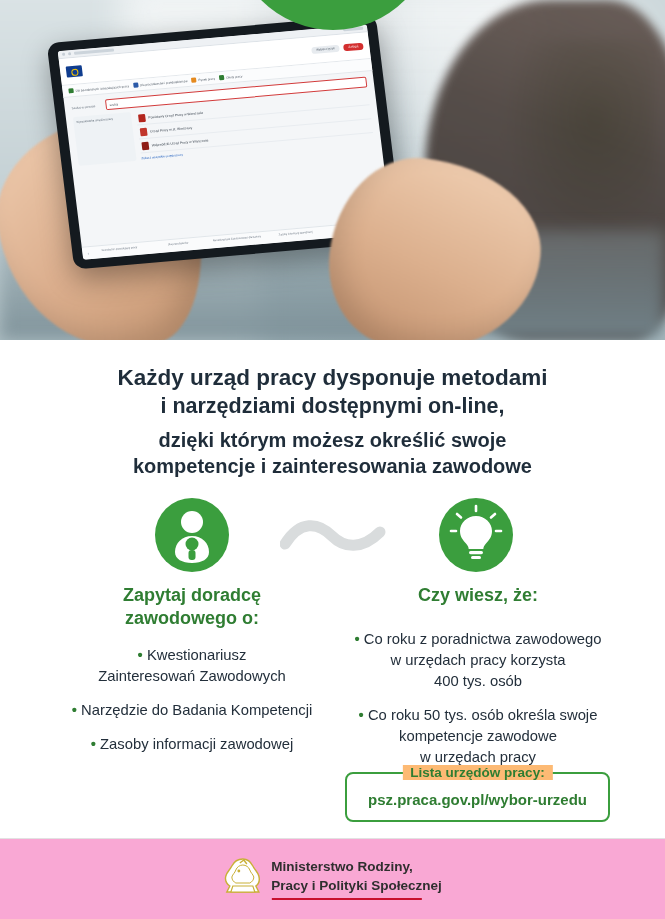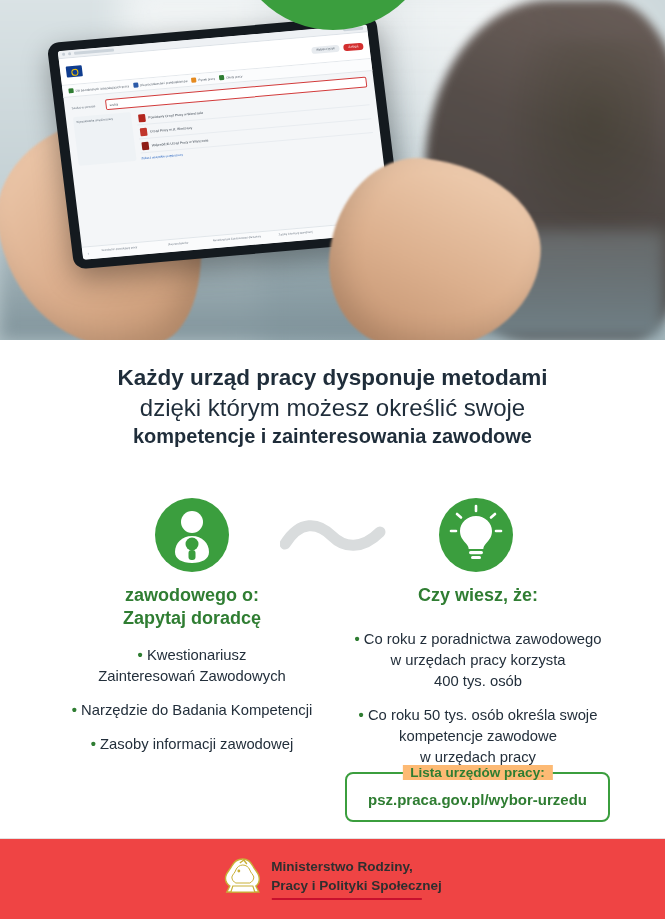--- a/index.html
+++ b/index.html
@@ -204,21 +204,21 @@
     position: absolute;
     top: 346px; left: 0; width: 665px;
     text-align: center;
     color: #1f2d3a;
     line-height: 1.28;
     padding: 0 26px;
     box-sizing: border-box;
   }
   .headline .l1 { font-size: 22.5px; font-weight: bold; margin-top: 18px; }
   .headline .l2 { font-size: 21.5px; font-weight: bold; }
-  .headline .l3 { font-size: 24px; font-weight: normal; }
+  .headline .l3 { font-size: 20px; font-weight: bold; margin-top: 8px; }
   .headline .l4 { font-size: 20px; font-weight: bold; }
 
   
   .icon-row {
     position: absolute;
     top: 498px; left: 0; width: 665px;
     height: 80px;
   }
   .circle-icon {
     position: absolute;
@@ -288,21 +288,21 @@
     color: #2f7d32;
     font-size: 15px;
     font-weight: bold;
     text-decoration: none;
   }
 
   
   .footer {
     position: absolute;
     left: 0; bottom: 0; width: 665px; height: 80px;
-    background: #ef4444;
+    background: #f9a8d4;
     border-top: 1px solid #e2e2e2;
   }
   .footer-inner {
     position: absolute;
     left: 50%; top: 50%;
     transform: translate(-50%, -50%);
     display: flex; align-items: center; gap: 10px;
   }
   .eagle {
     width: 38px; height: 46px;
@@ -421,20 +421,21 @@
       </div>
     </div>
 
     <div class="hand-right"></div>
   </div>
 
   <div class="green-arch"></div>
 
   <div class="headline">
     <div class="l1">Każdy urząd pracy dysponuje metodami</div>
+    <div class="l2">i narzędziami dostępnymi on-line,</div>
     <div class="l3">dzięki którym możesz określić swoje</div>
     <div class="l4">kompetencje i zainteresowania zawodowe</div>
   </div>
 
   <div class="icon-row">
     <div class="circle-icon left">
       <svg viewBox="0 0 74 74" width="74" height="74" aria-hidden="true">
         <circle cx="37" cy="24" r="11" fill="#ffffff"></circle>
         <path d="M37 38c-10 0-17 7-17 16 0 7 7 11 17 11s17-4 17-11c0-9-7-16-17-16z" fill="#ffffff"></path>
         <circle cx="37" cy="46" r="6.5" fill="#3b9e3e"></circle>
@@ -459,22 +460,22 @@
           <line x1="56" y1="16" x2="52" y2="19.5"></line>
           <line x1="12" y1="33" x2="17" y2="33"></line>
           <line x1="62" y1="33" x2="57" y2="33"></line>
         </g>
       </svg>
     </div>
   </div>
 
   <div class="col left">
     <div class="col-title">
+      <div>Zapytaj doradcę</div>
       <div>zawodowego o:</div>
-      <div>Zapytaj doradcę</div>
     </div>
     <div class="bullets">
       <div class="bullet">
         <div><span class="dot">•</span> <span>Kwestionariusz</span></div>
         <div>Zainteresowań Zawodowych</div>
       </div>
       <div class="bullet">
         <div><span class="dot">•</span> <span>Narzędzie do Badania Kompetencji</span></div>
       </div>
       <div class="bullet">

